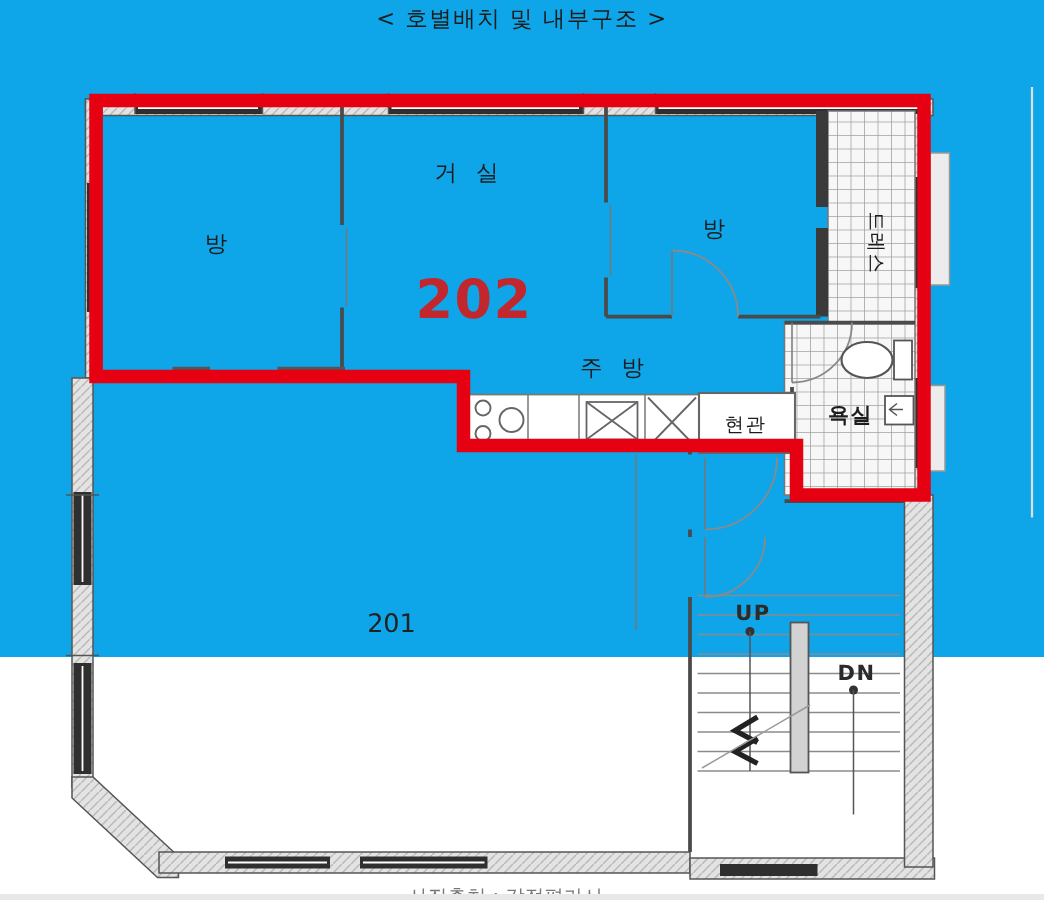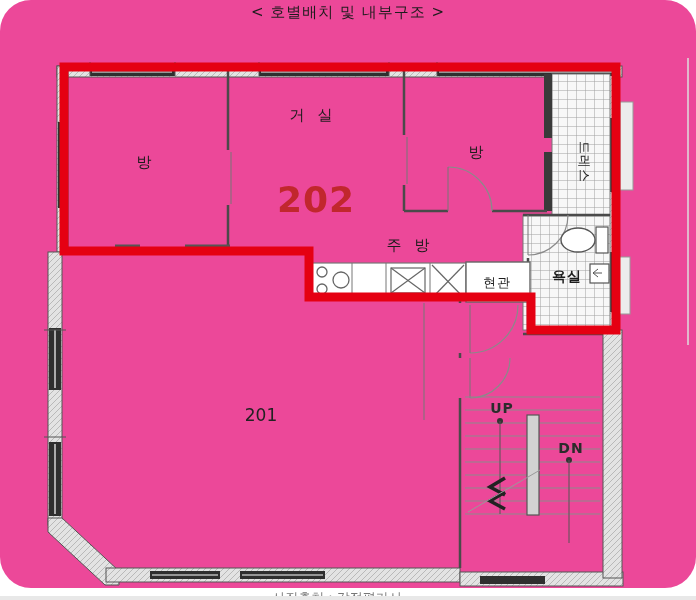--- a/index.html
+++ b/index.html
@@ -1,17 +1,17 @@
 <!DOCTYPE html>
 <html><head>
 <meta charset="utf-8">
 <style>
   html,body{margin:0;padding:0;background:#ffffff;}
   body{width:696px;height:600px;overflow:hidden;font-family:"DejaVu Sans",sans-serif;}
-  #stage{position:relative;width:696px;height:588px;background:#ec4899;border-radius:31px;}
+  #stage{position:relative;width:696px;height:438px;background:#0ea5e9;}
   svg{display:block}
   text{font-family:"DejaVu Sans",sans-serif;fill:#1c1c1c;}
   .title-t{font-size:15px;letter-spacing:1px;}
   .room-t{font-size:15px;letter-spacing:4px;}
   .small-t{font-size:13px;letter-spacing:1px;}
   .unit202-t{font-size:36px;font-weight:bold;fill:#c1272d;letter-spacing:1px;}
   .unit201-t{font-size:17px;fill:#222;}
   .stair-t{font-size:14px;font-weight:bold;fill:#2b2b2b;letter-spacing:1px;}
   .bath-t{font-size:14px;font-weight:600;letter-spacing:1px;}
   .caption-t{font-size:13px;fill:#777;}

